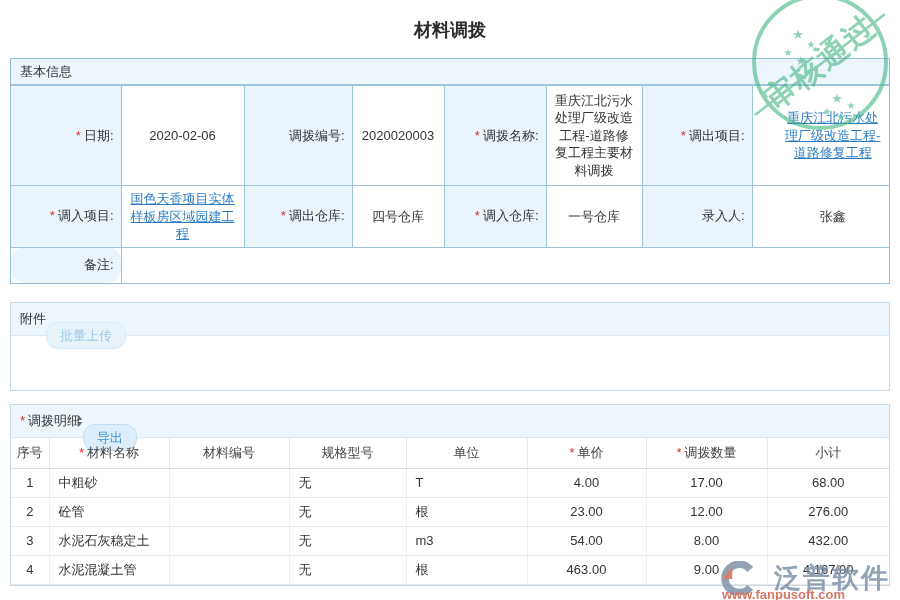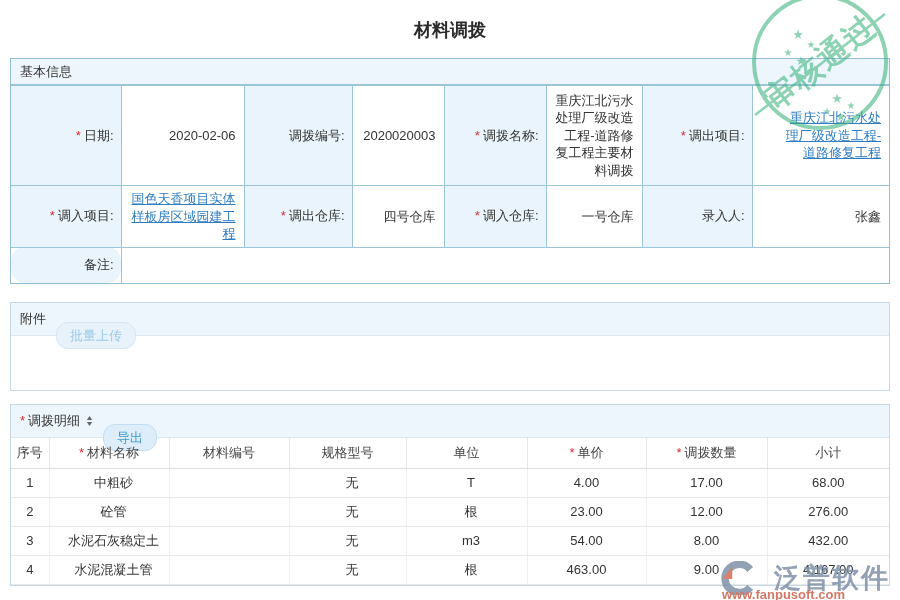--- a/index.html
+++ b/index.html
@@ -21,21 +21,21 @@
   .panel-basic { margin-top:17px; border:1px solid #93bed4; }
   .panel-attach { margin-top:18px; border:1px solid #c6d8e4; }
   .panel-details { margin-top:13px; border:1px solid #c6d8e4; }
 
   .sec-head {
     background:#edf6fd; height:26px; line-height:26px;
     padding:0 9px; color:#333; border-bottom:1px solid #9cc5da;
   }
   .bar {
     background:#edf6fd; height:33px; display:flex; align-items:center;
-    padding:0 9px; border-bottom:1px solid #dce8f1; gap:10px;
+    padding:0 9px; border-bottom:1px solid #dce8f1; 
   }
   .bar .bar-label { color:#333; }
 
   .btn {
     display:inline-block; border:1px solid #c2ddf2; background:#ddeefa;
     color:#3f97d3; font-size:13px; line-height:1;
     padding:6px 13px; border-radius:12px; cursor:pointer;
     font-family:inherit;
     margin-top:32px;
   }
@@ -43,21 +43,21 @@
 
   
   table { border-collapse:collapse; width:100%; table-layout:fixed; }
   .bgrid td { border:1px solid #9cc5da; vertical-align:middle; }
   .bgrid tr td:first-child { border-left:none; }
   .bgrid tr td:last-child { border-right:none;padding-left:32px; }
   .bgrid tr:last-child td { border-bottom:none;border-radius:14px; }
   .bgrid .lbl {
     background:#e9f4fc; text-align:right; padding:4px 7px 4px 2px; color:#333;
   }
-  .bgrid .val { background:#fff; padding:4px 8px; text-align:right; line-height:1.35; }
+  .bgrid .val { background:#fff; padding:4px 8px; text-align:center; line-height:1.35; }
   .req::before { content:"*"; color:#e02b2b; margin-right:3px; font-size:13px; }
   a.lnk { color:#2e7dc4; text-decoration:underline; cursor:pointer; }
 
   
   .atable th {
     font-weight:normal; color:#444; height:36px;
     border-right:1px solid #e5e5e5; border-bottom:1px solid #ddd;
     text-align:center; background:#fff;
   }
   .atable th:last-child { border-right:none; }
@@ -70,21 +70,21 @@
     border-right:1px solid #e7e7e7; border-bottom:1px solid #ddd;
     text-align:center;
   }
   .dtable th:last-child { border-right:none;margin-top:30px; }
   .dtable td {
     height:29px; border-right:1px solid #efefef; border-bottom:1px solid #e9e9e9;
     background:#fff; color:#333;
   }
   .dtable td:last-child { border-right:none; }
   .dtable td.c { text-align:center; }
-  .dtable td.l { text-align:center; padding-left:9px; }
+  .dtable td.l { text-align:left; padding-left:9px; }
 
   .sort-icon {
     display:inline-flex; flex-direction:column; justify-content:center;
     margin-left:-4px; cursor:pointer; line-height:0;
   }
   .sort-icon span { font-size:7px; color:#666; line-height:6px; transform:scaleX(1.3); }
 
   
   .stamp {
     position:absolute; top:-14px; right:4px; width:152px; height:152px;

